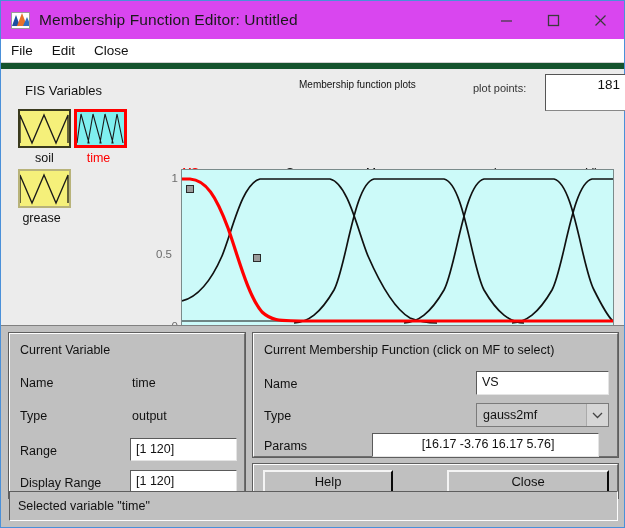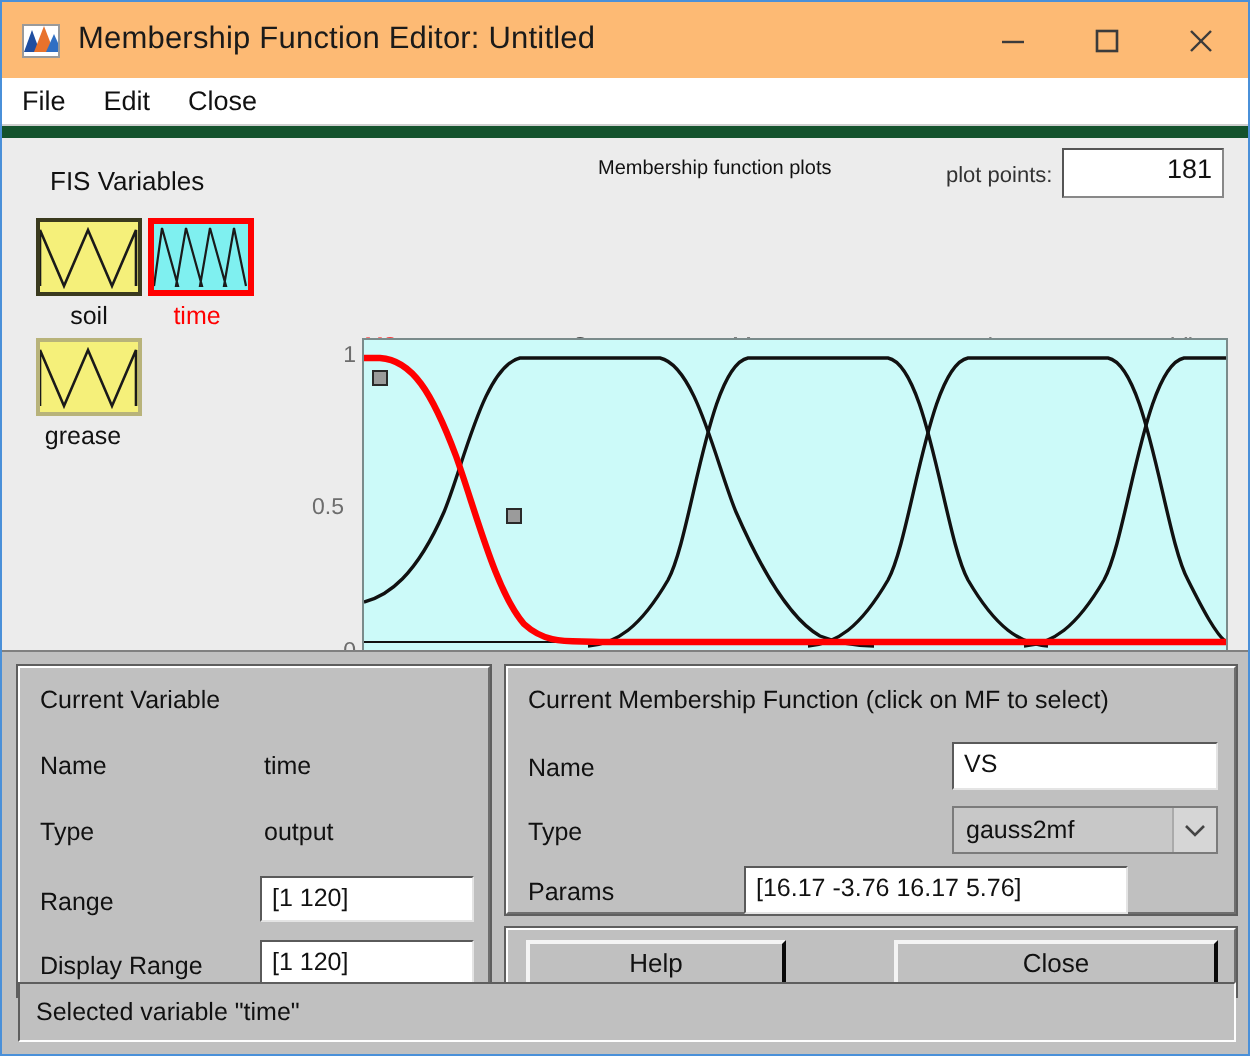--- a/index.html
+++ b/index.html
@@ -13,21 +13,21 @@
   .window {
     position:relative;
     width:625px; height:528px;
     border:1px solid #4a90d9;
     background:#ececec;
     display:flex; flex-direction:column;
   }
   
   .titlebar {
     height:38px; flex:0 0 38px;
-    background:#fdba74;
+    background:#d946ef;
     display:flex; align-items:center;
     padding-left:10px;
   }
   .app-icon {
     width:19px; height:17px; flex:0 0 19px;
     background:#ffffff;
     border:1px solid #9a9a9a;
     margin-right:9px;
     position:relative; overflow:hidden;
   }
@@ -97,22 +97,22 @@
   
   .plot-title {
     position:absolute; left:298px; top:10px;
     font-size:10px; color:#111;
   }
   .plot-points-label {
     position:absolute; left:472px; top:13px;
     font-size:11px; color:#333;
   }
   .plot-points-input {
-    position:absolute; left:530px; top:5px;
-    width:81px; height:25px;
+    position:absolute; left:544px; top:5px;
+    width:81px; height:37px;
     background:#ffffff;
     border:1px solid #888;
     border-top-color:#555; border-left-color:#555;
     font-size:13.5px; color:#111;
     text-align:right;
     padding:2px 5px 0 0;
     font-family:"Liberation Sans", sans-serif;
   }
   .plot-area {
     position:absolute; left:180px; top:100px;
@@ -359,21 +359,21 @@
       <div class="dropdown" style="left:222px; top:69px; width:133px; height:24px;gap:14px;">
         <span>gauss2mf</span>
         <span class="arrow-box">
           <svg width="11" height="8" viewBox="0 0 11 8">
               <polyline points="1,2 5.5,6.5 10,2" fill="none" stroke="#444" stroke-width="1.3"></polyline>
             </svg>
         </span>
       </div>
 
       <div class="frow-label" style="left:10px; top:105px;">Params</div>
-      <div class="tfield" style="left:118px; top:99px; width:192px; height:24px;">[16.17 -3.76 16.17 5.76]</div>
+      <div class="tfield" style="left:118px; top:99px; width:227px; height:24px;text-align:center;">[16.17 -3.76 16.17 5.76]</div>
     </div>
 
     <div class="panel" style="left:252px; top:138px; width:365px; height:34px;">
       <div class="btn" style="left:9px; top:5px; width:130px; height:23px;">Help</div>
       <div class="btn" style="left:193px; top:5px; width:162px; height:23px;">Close</div>
     </div>
 
     <div class="statusbar">
       <span>Selected variable "time"</span>
     </div>

